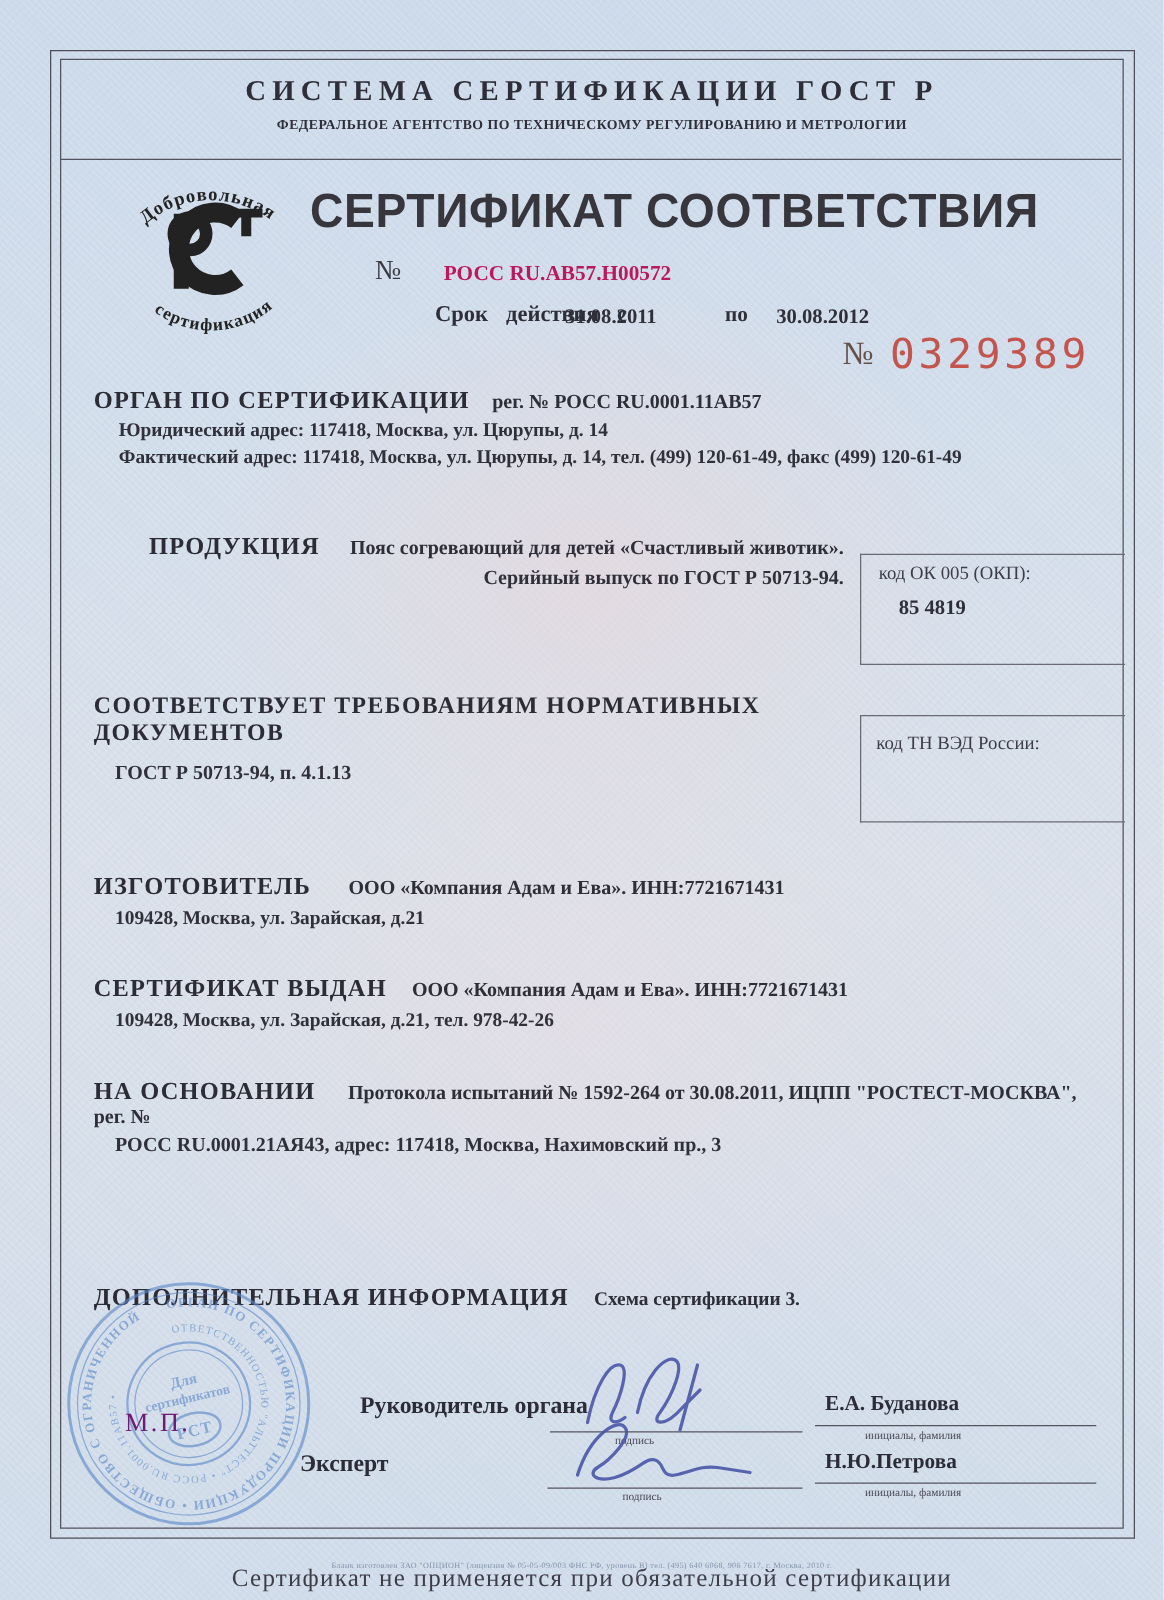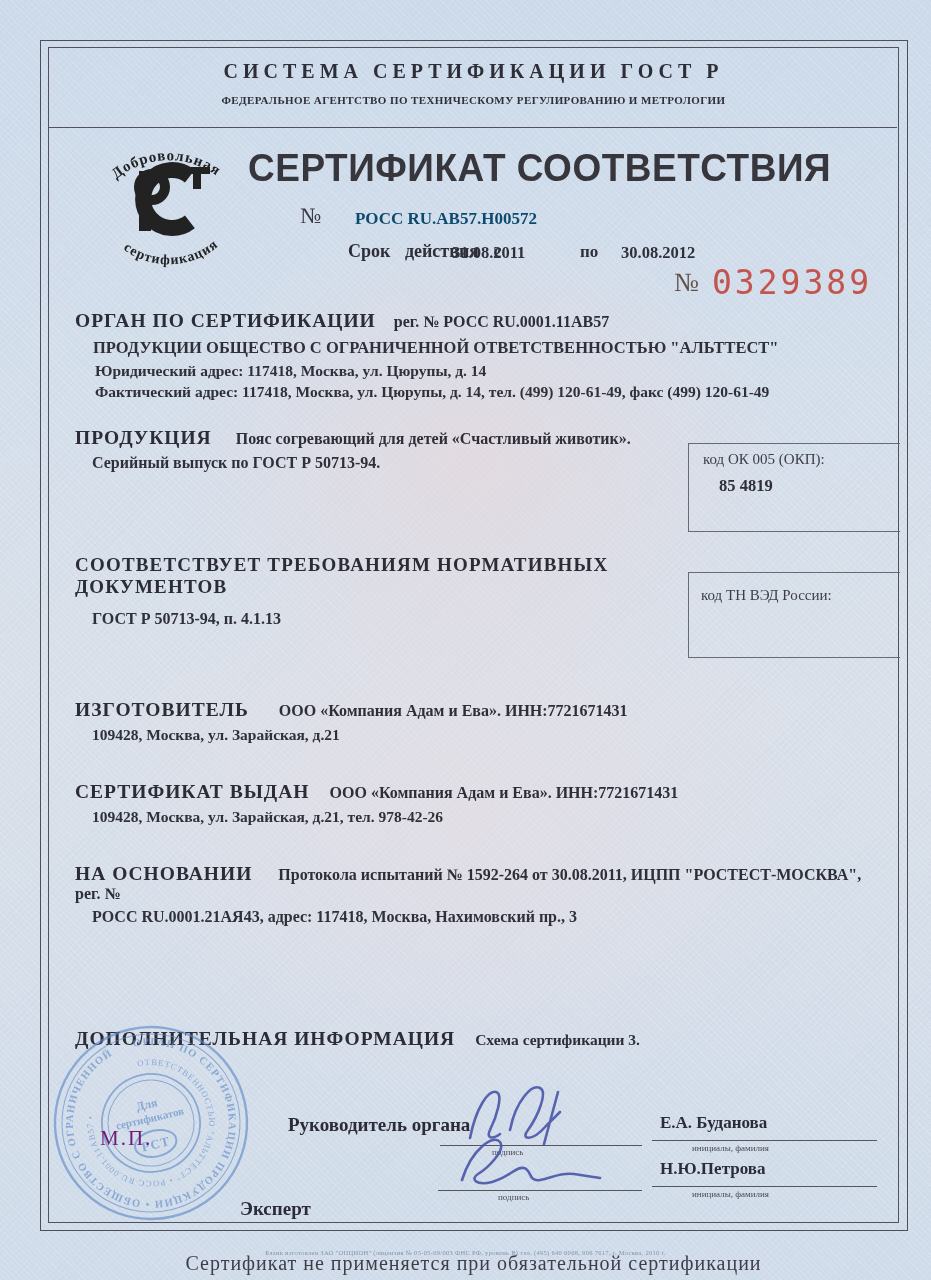--- a/index.html
+++ b/index.html
@@ -11,27 +11,27 @@
       radial-gradient(ellipse 520px 400px at 50% 64%, rgba(238,220,224,.42), rgba(238,220,224,0) 70%),
       repeating-linear-gradient(45deg, rgba(255,255,255,.14) 0 1px, rgba(0,0,0,0) 1px 4px),
       repeating-linear-gradient(-45deg, rgba(190,205,225,.18) 0 1px, rgba(0,0,0,0) 1px 5px),
       linear-gradient(180deg,#ccdaea 0%,#d3deeb 28%,#dae0e9 55%,#d0dcea 100%);}
   .frame-outer{position:absolute;left:40px;top:40px;width:866px;height:1189px;
       border:1.6px solid #4e4e58;}
   .frame-inner{position:absolute;left:48px;top:47px;width:849px;height:1174px;
       border:1.1px solid #52525c;}
   .abs{position:absolute;}
   .ctr{text-align:center;}
-  .hdr1{left:48px;width:851px;top:60px;font-size:20px;font-weight:bold;letter-spacing:5px;color:#2e2e38;}
+  .hdr1{left:48px;width:851px;top:60px;font-size:23px;font-weight:bold;letter-spacing:5px;color:#2e2e38;}
   .hdr2{left:48px;width:851px;top:94px;font-size:11px;font-weight:bold;letter-spacing:.4px;color:#2f2f39;}
   .hdr-rule{left:48px;top:127px;width:849px;height:0;border-top:1.2px solid #52525c;}
   .doc-title{left:248px;top:148px;width:650px;font-family:"Liberation Sans",sans-serif;
       font-size:37px;font-weight:bold;letter-spacing:.5px;color:#36363c;transform:scaleY(1.04);}
   .no-sym{left:300px;top:203px;font-size:22px;color:#3a3a44;}
-  .no-val{left:355px;top:209px;font-size:17px;font-weight:bold;color:#0c4a6e;}
+  .no-val{left:355px;top:209px;font-size:17px;font-weight:bold;color:#be185d;}
   .val-label{left:300px;top:241px;font-size:18px;font-weight:bold;word-spacing:10px;color:#2e2e38;margin-left:48px;}
   .val-from{left:452px;top:243px;font-size:16.5px;font-weight:bold;}
   .val-po{left:580px;top:242px;font-size:17px;font-weight:bold;}
   .val-to{left:621px;top:243px;font-size:16.5px;font-weight:bold;}
   .blank-no-sym{left:674px;top:268px;font-size:26px;color:#63504a;}
   .blank-no{left:712px;top:263px;font-family:"DejaVu Sans Mono",monospace;
       font-size:33px;letter-spacing:3px;color:#c3554e;font-weight:500;}
   .sec-head{font-size:19.5px;font-weight:bold;letter-spacing:1px;color:#2c2c36;}
   .sec-val{font-size:16px;font-weight:bold;color:#2e2e38;}
   .sec-line{font-size:15.5px;font-weight:bold;color:#30303a;}
@@ -87,26 +87,25 @@
 <div class="abs val-label">Срок действия  с</div>
 <div class="abs val-from">31.08.2011</div>
 <div class="abs val-po">по</div>
 <div class="abs val-to">30.08.2012</div>
 <div class="abs blank-no-sym">№</div>
 <div class="abs blank-no">0329389</div>
 
 <div class="abs" style="left:75px;top:310px;width:800px;">
   <span class="sec-head">ОРГАН ПО СЕРТИФИКАЦИИ</span>
   <span class="sec-val" style="margin-left:14px;">рег. № РОСС RU.0001.11АВ57</span>
-  <div class="sec-line" style="margin:6px 0 0 18px;font-size:16.5px;">ПРОДУКЦИИ ОБЩЕСТВО С ОГРАНИЧЕННОЙ ОТВЕТСТВЕННОСТЬЮ "АЛЬТТЕСТ"</div>
   <div class="sec-line" style="margin:4px 0 0 20px;">Юридический адрес: 117418, Москва, ул. Цюрупы, д. 14</div>
   <div class="sec-line" style="margin:3px 0 0 20px;">Фактический адрес: 117418, Москва, ул. Цюрупы, д. 14, тел. (499) 120-61-49, факс (499) 120-61-49</div>
 </div>
 
-<div class="abs" style="left:75px;top:427px;width:600px;">
+<div class="abs" style="left:75px;top:427px;width:600px;text-align:right;">
   <span class="sec-head">ПРОДУКЦИЯ</span>
   <span class="sec-val" style="margin-left:20px;">Пояс согревающий для детей «Счастливый животик».</span>
   <div class="sec-line" style="margin:5px 0 0 17px;font-size:16px;">Серийный выпуск по ГОСТ Р 50713-94.</div>
 </div>
 <div class="abs codebox" style="left:688px;top:443px;width:211px;height:87px;">
   <div class="lbl" style="margin:7px 0 0 14px;">код ОК 005 (ОКП):</div>
   <div class="val" style="margin:8px 0 0 30px;">85 4819</div>
 </div>
 
 <div class="abs" style="left:75px;top:554px;width:620px;">
@@ -164,21 +163,21 @@
 </div>
 <div class="abs mp" style="left:100px;top:1126px;">М.П.</div>
 
 <div class="abs sig-label" style="left:240px;top:1114px;padding-left:48px;">Руководитель органа</div>
 <div class="abs sigline" style="left:440px;top:1110px;width:202px;height:35px;"></div>
 <div class="abs tinycap" style="left:492px;top:1147px;width:80px;">подпись</div>
 <div class="abs sig-name" style="left:660px;top:1113px;">Е.А. Буданова</div>
 <div class="abs sigline" style="left:652px;top:1110px;width:225px;height:30px;"></div>
 <div class="abs tinycap" style="left:692px;top:1143px;">инициалы, фамилия</div>
 
-<div class="abs sig-label" style="left:240px;top:1161px;margin-top:37px;">Эксперт</div>
+<div class="abs sig-label" style="left:240px;top:1161px;">Эксперт</div>
 <div class="abs sigline" style="left:438px;top:1156px;width:204px;height:34px;"></div>
 <div class="abs tinycap" style="left:498px;top:1192px;width:80px;">подпись</div>
 <div class="abs sig-name" style="left:660px;top:1159px;">Н.Ю.Петрова</div>
 <div class="abs sigline" style="left:652px;top:1156px;width:225px;height:30px;"></div>
 <div class="abs tinycap" style="left:692px;top:1189px;">инициалы, фамилия</div>
 
 <div class="abs" style="left:462px;top:1078px;width:150px;height:75px;">
   <svg width="150" height="75" viewBox="0 0 150 75">
     <path d="M 8,60 C 14,30 26,12 34,14 C 42,16 34,40 28,52 C 24,60 30,62 38,56
              M 48,52 C 54,22 70,6 78,10 C 86,14 76,38 66,52 C 58,62 70,64 84,48 L 98,34

